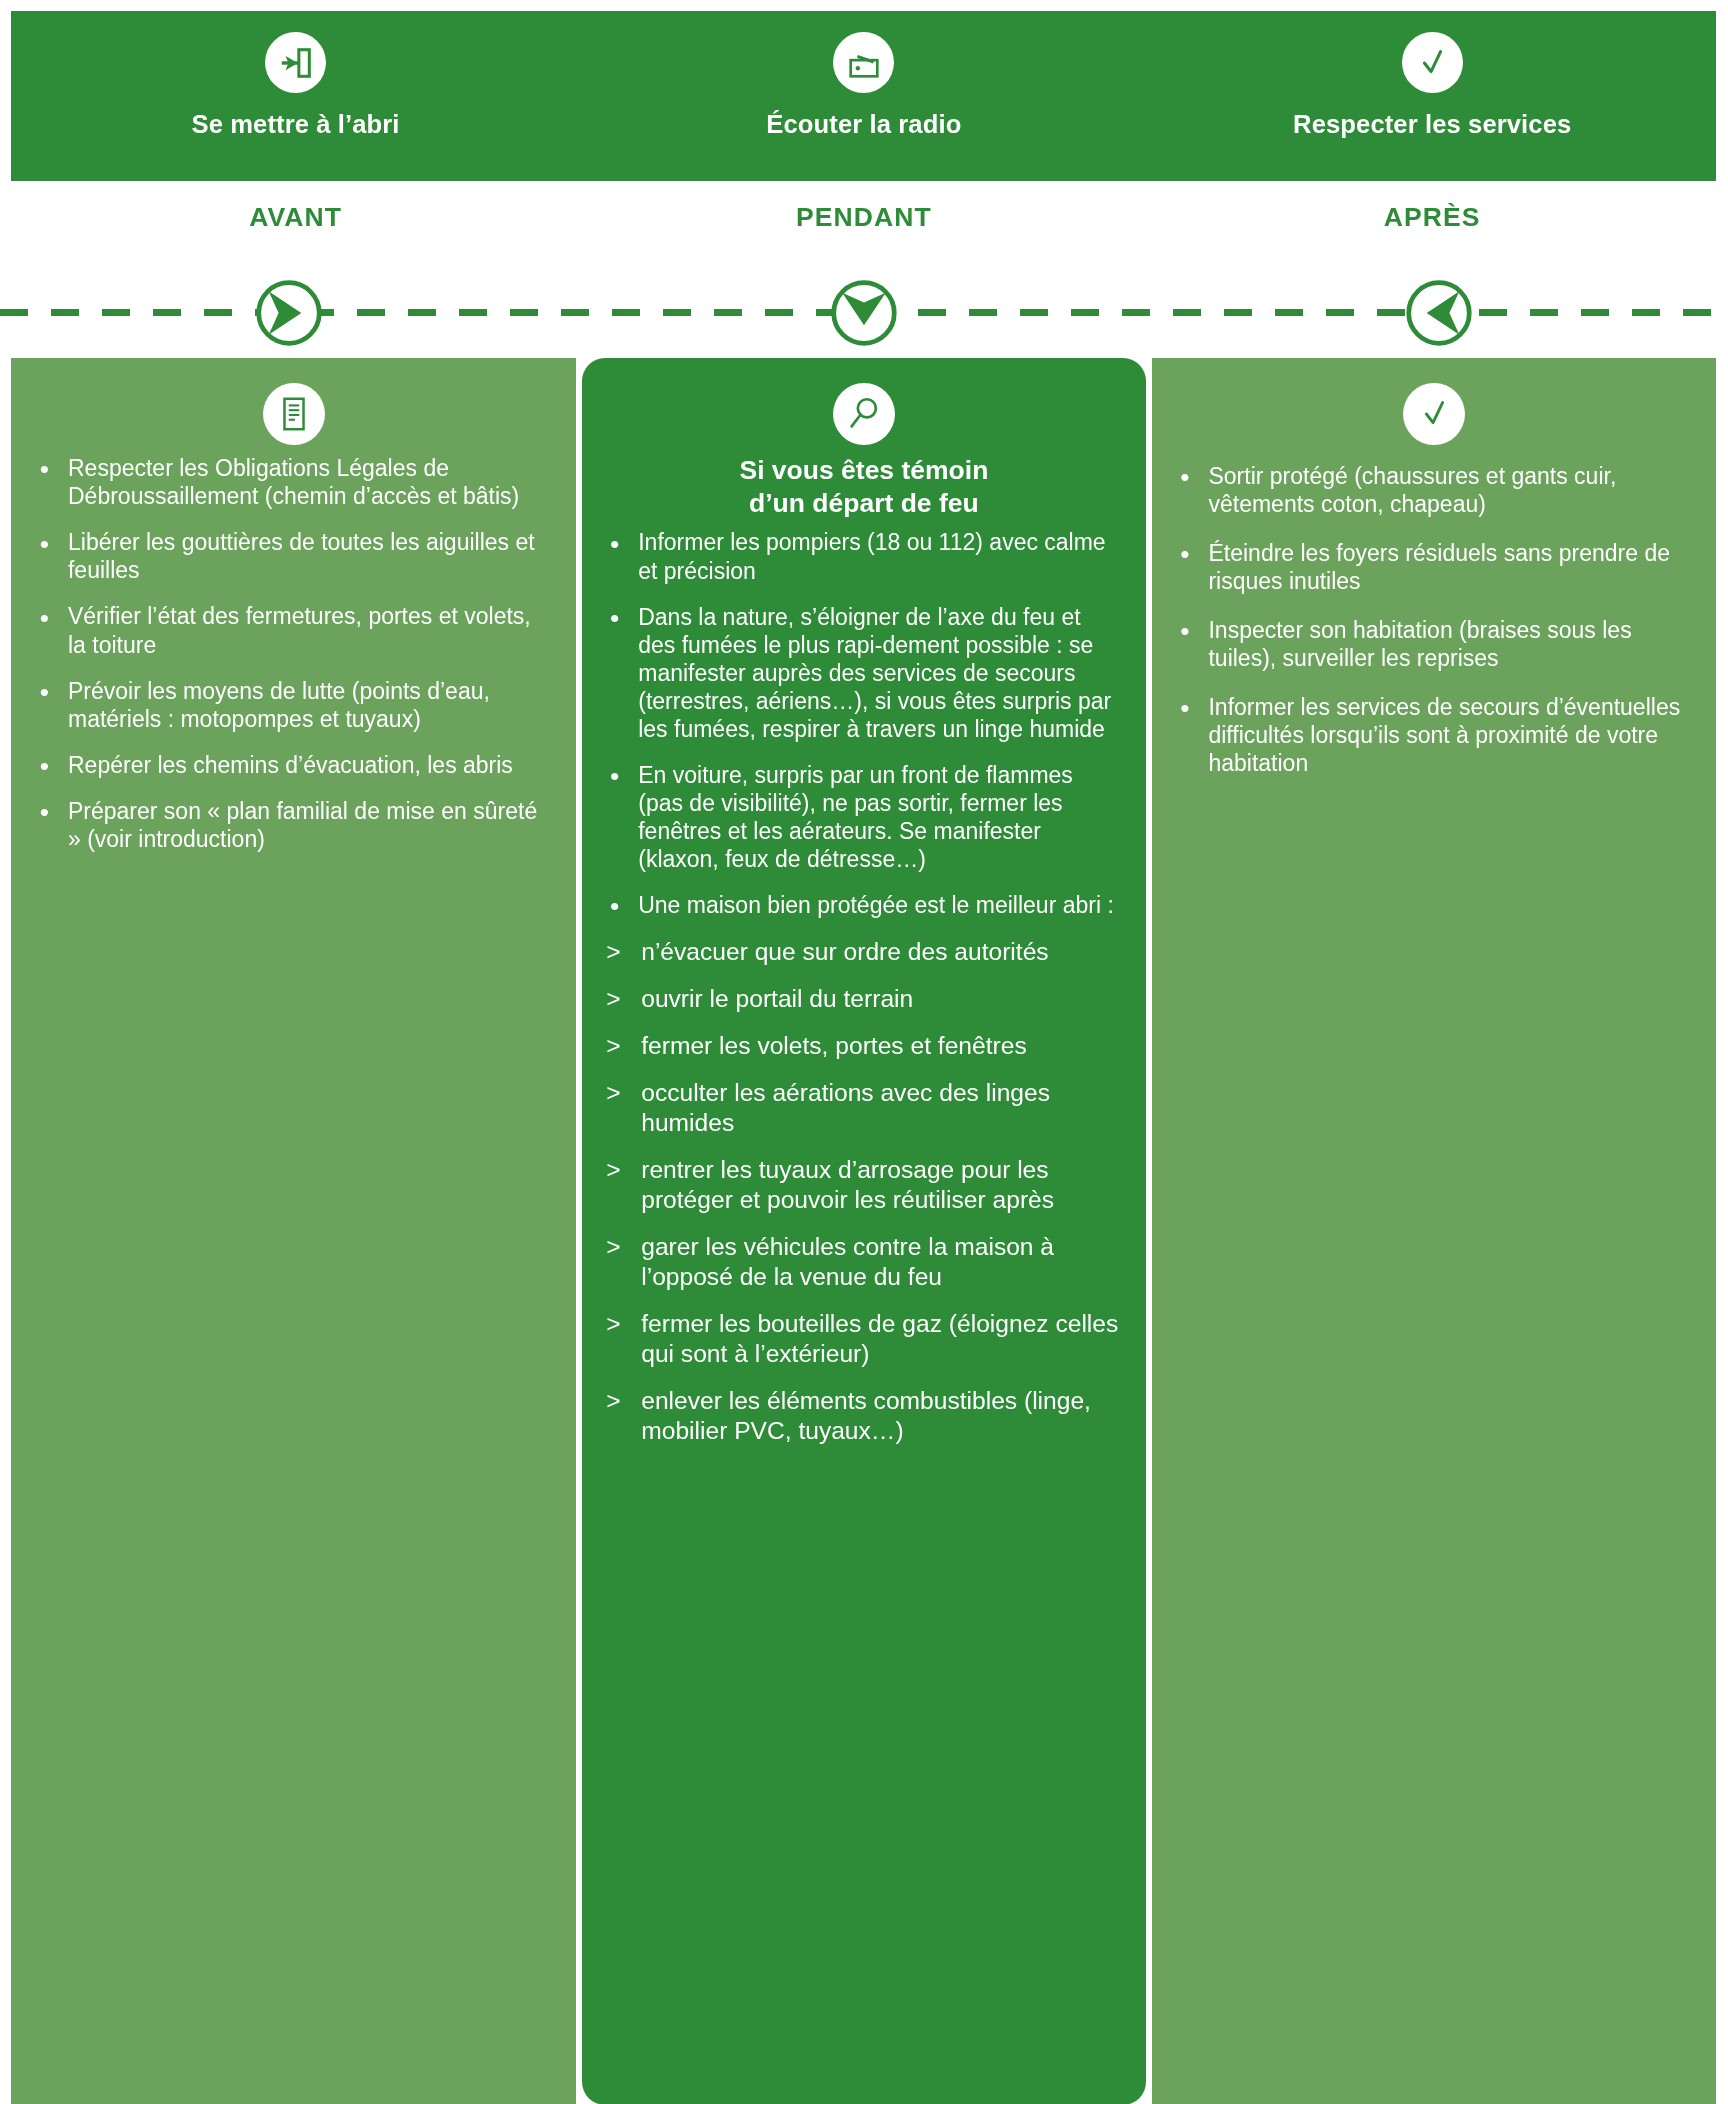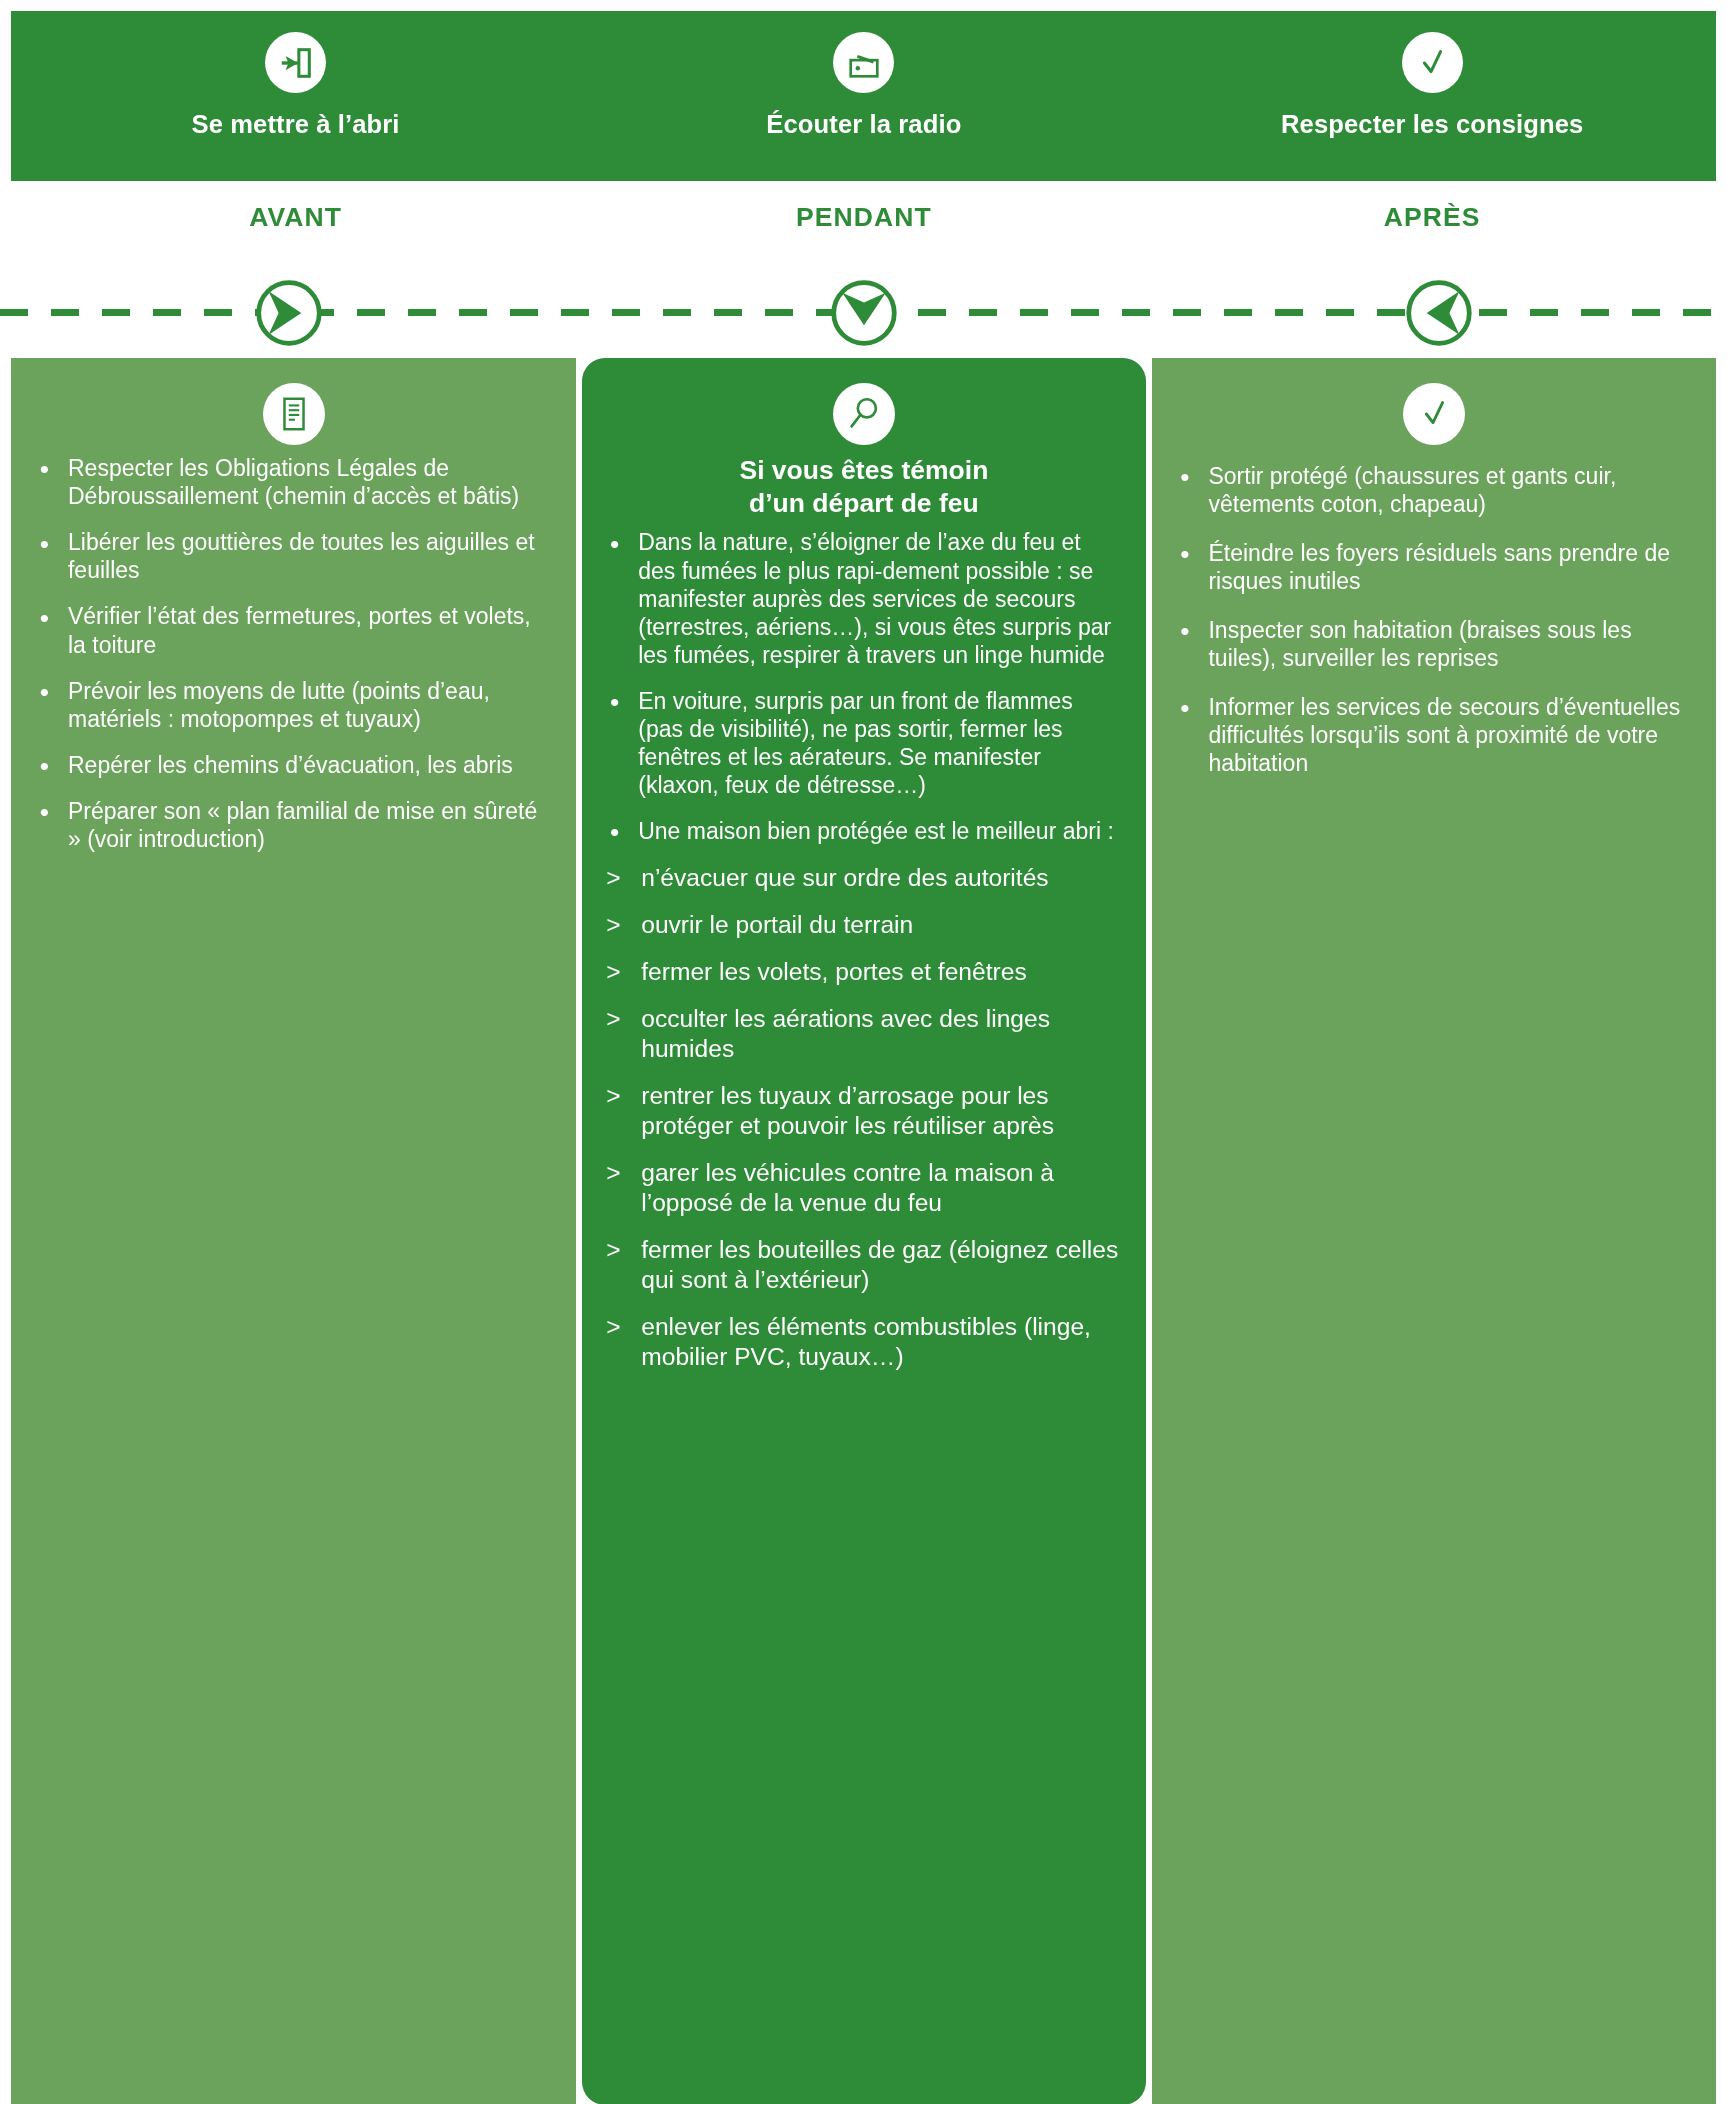--- a/index.html
+++ b/index.html
@@ -239,21 +239,21 @@
       </div>
       <div class="header-label">Écouter la radio</div>
     </div>
 
     <div class="header-cell">
       <div class="hdr-icon-circle">
         <svg width="38" height="38" viewBox="0 0 40 40">
           <polyline points="12,20 19,29 29,8" fill="none" stroke="#2e8b38" stroke-width="3.2" stroke-linecap="round" stroke-linejoin="round"></polyline>
         </svg>
       </div>
-      <div class="header-label">Respecter les consignes</div>
+      <div class="header-label">Respecter les services</div>
     </div>
   </div>
 
   <div class="phase-row">
     <div class="phase-cell">
       <span class="phase-label">AVANT</span>
     </div>
     <div class="phase-cell">
       <span class="phase-label">PENDANT</span>
     </div>
@@ -316,20 +316,21 @@
         <div class="col-icon-circle">
           <svg width="40" height="40" viewBox="0 0 42 42">
             <circle cx="24" cy="15" r="9.5" fill="none" stroke="#2e8b38" stroke-width="2.8"></circle>
             <line x1="17.5" y1="21.5" x2="8" y2="34" stroke="#2e8b38" stroke-width="2.8" stroke-linecap="round"></line>
           </svg>
         </div>
       </div>
       <div class="col-title">Si vous êtes témoin
 d’un départ de feu</div>
       <ul class="bullets">
+        <li>Informer les pompiers (18 ou 112) avec calme et précision</li>
         <li>Dans la nature, s’éloigner de l’axe du feu et des fumées le plus rapi-dement possible : se manifester auprès des services de secours (terrestres, aériens…), si vous êtes surpris par les fumées, respirer à travers un linge humide</li>
         <li>En voiture, surpris par un front de flammes (pas de visibilité), ne pas sortir, fermer les fenêtres et les aérateurs. Se manifester (klaxon, feux de détresse…)</li>
         <li>Une maison bien protégée est le meilleur abri :</li>
       </ul>
       <ul class="subbullets">
         <li>n’évacuer que sur ordre des autorités</li>
         <li>ouvrir le portail du terrain</li>
         <li>fermer les volets, portes et fenêtres</li>
         <li>occulter les aérations avec des linges humides</li>
         <li>rentrer les tuyaux d’arrosage pour les protéger et pouvoir les réutiliser après</li>

